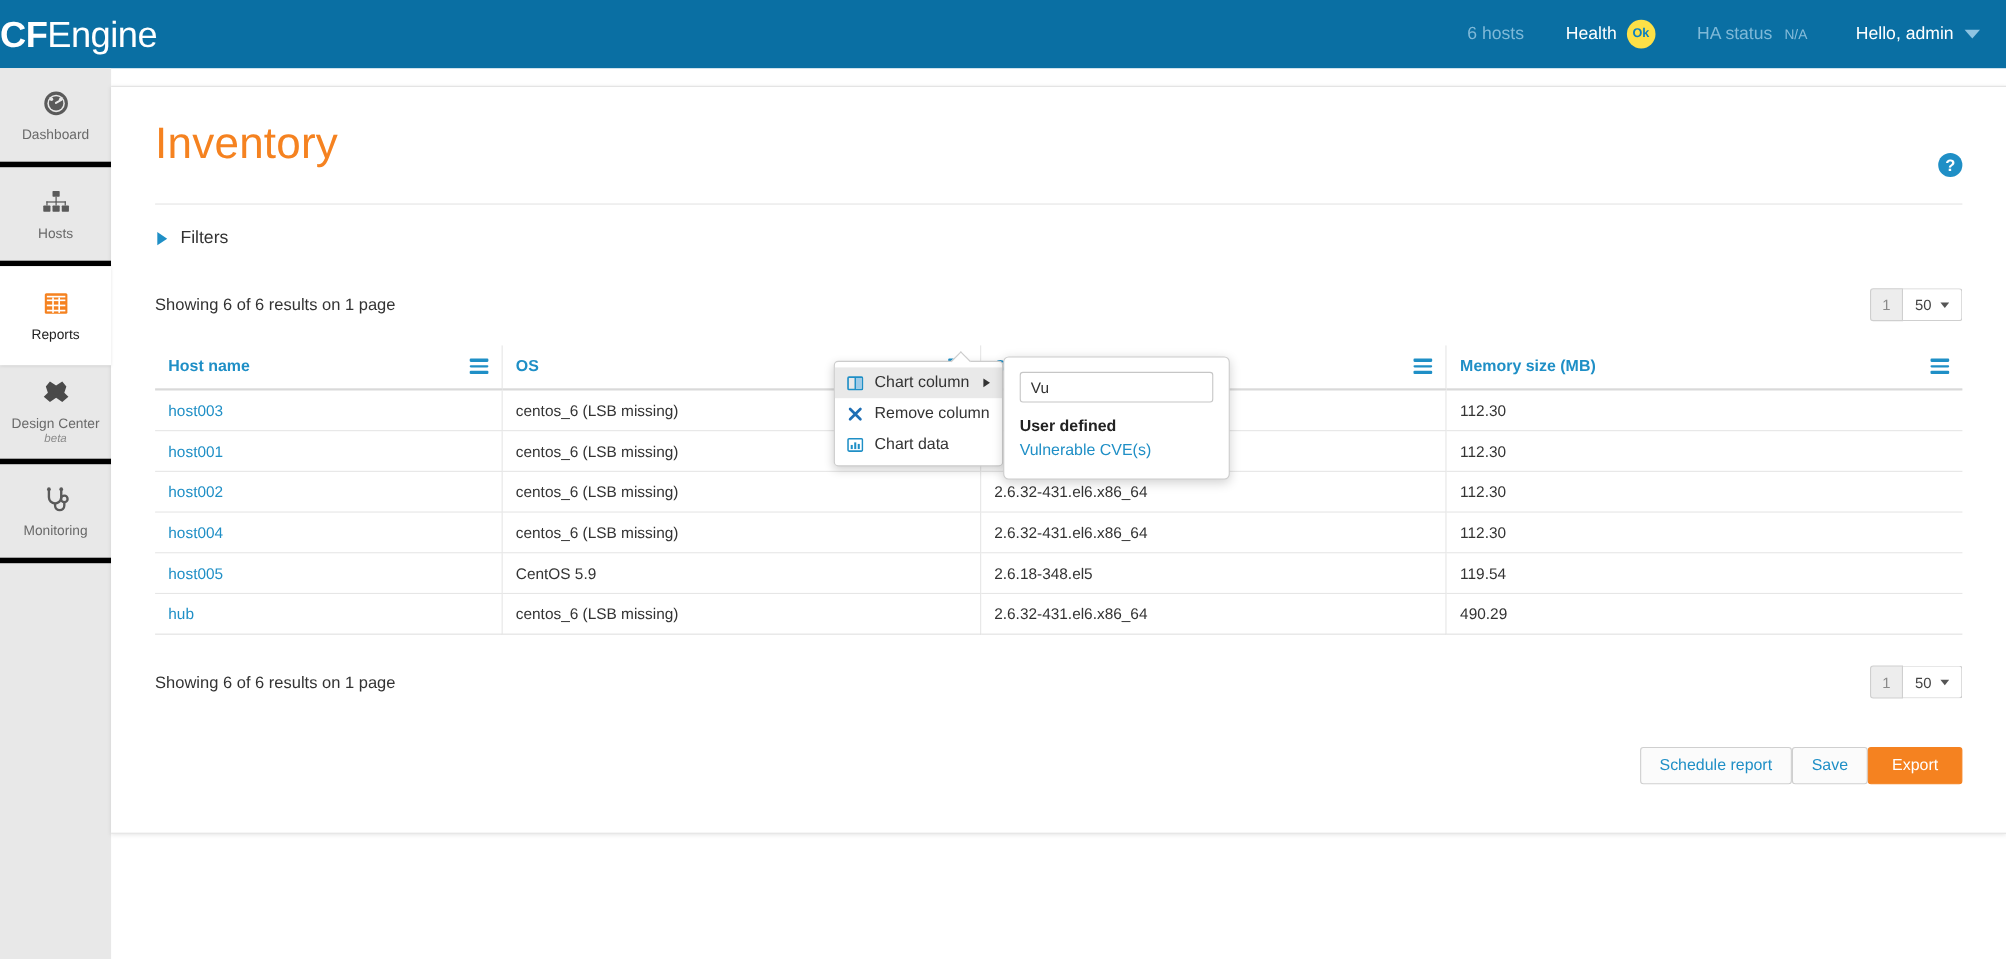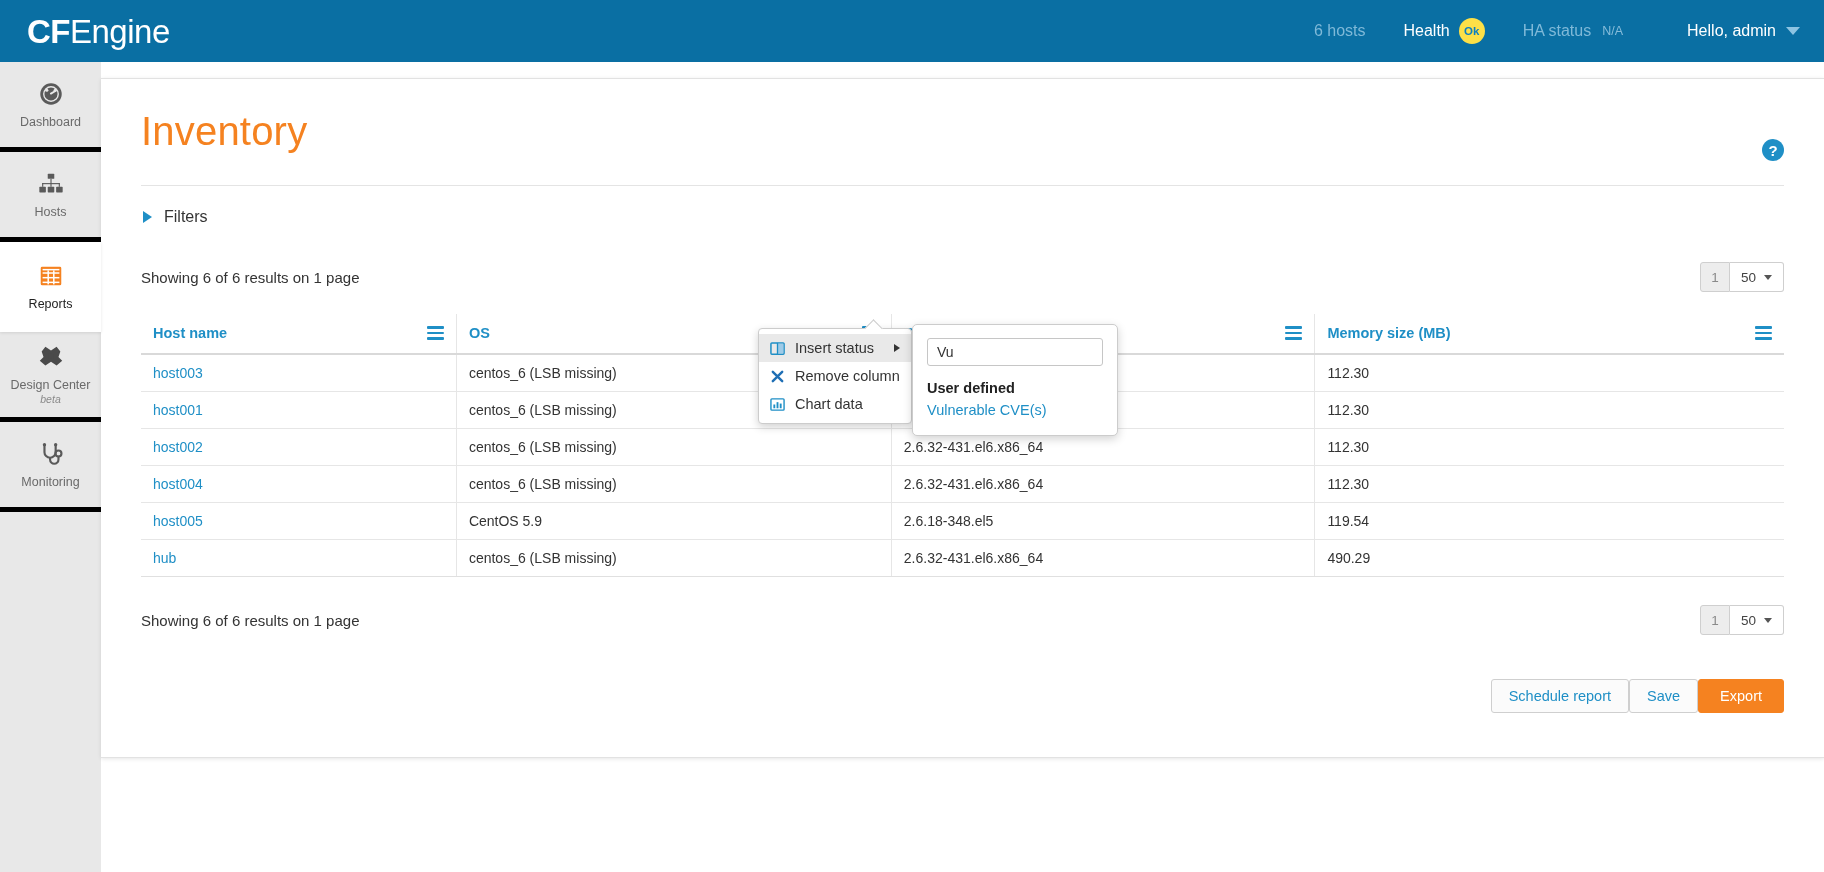--- a/index.html
+++ b/index.html
@@ -11,40 +11,40 @@
     overflow: hidden;
   }
   body { position: relative; }
 
   
   .topbar {
     position: absolute; left: 0; top: 0; width: 1824px; height: 62px;
     background: #0a6fa3; display: flex; align-items: center;
   }
   .logo {
-    margin-left: 27px; font-size: 33px; line-height: 1;
+    font-size: 33px; line-height: 1;
     color: #ffffff; letter-spacing: -0.5px; white-space: nowrap;
   }
   .logo .cf { font-weight: bold; }
   .logo .eng { font-weight: 300; }
   .topnav {
     margin-left: auto; margin-right: 24px;
     display: flex; align-items: center; gap: 0;
   }
   .tn-item { display: flex; align-items: center; white-space: nowrap; }
   .tn-hosts { color: #7fb9d8; font-size: 16px; margin-right: 38px; }
   .tn-health-label { color: #ffffff; font-size: 16px; margin-right: 9px; }
   .badge-ok {
     width: 26px; height: 26px; border-radius: 50%;
     background: #fde047; color: #0a7fc2; font-size: 11.5px;
     font-weight: bold; display: flex; align-items: center;
     justify-content: center; margin-right: 38px;
   }
   .tn-ha-label { color: #7fb9d8; font-size: 16px; margin-right: 11px; }
-  .tn-ha-value { color: #86bcda; font-size: 12.5px; margin-right: 64px; }
+  .tn-ha-value { color: #86bcda; font-size: 12.5px; margin-right: 44px; }
   .tn-user { color: #ffffff; font-size: 16px; margin-right: 10px; }
   .caret-down {
     width: 0; height: 0; border-left: 7px solid transparent;
     border-right: 7px solid transparent; border-top: 8px solid #8ec4e2;
   }
 
   
   .sidebar {
     position: absolute; left: 0; top: 62px; width: 101px; height: 810px;
     background: #e8e8e8;
@@ -421,21 +421,21 @@
         </tbody>
       </table>
 
       <div class="ctx-menu">
         <div class="ctx-item hl">
           <svg class="ctx-ico" viewBox="0 0 16 16">
             <rect x="1" y="2" width="14" height="12" rx="1" fill="none" stroke="#1f8fc6" stroke-width="1.6"></rect>
             <rect x="8" y="2.8" width="6.2" height="10.4" fill="#9ecbe8"></rect>
             <rect x="7.3" y="2" width="1.4" height="12" fill="#1f8fc6"></rect>
           </svg>
-          <span>Insert status</span>
+          <span>Chart column</span>
           <span class="sub-arrow"></span>
         </div>
         <div class="ctx-item">
           <svg class="ctx-ico" viewBox="0 0 16 16">
             <path d="M3 3 L13 13 M13 3 L3 13" stroke="#1f6fb5" stroke-width="2.6" stroke-linecap="round"></path>
           </svg>
           <span>Remove column</span>
         </div>
         <div class="ctx-item">
           <svg class="ctx-ico" viewBox="0 0 16 16">

